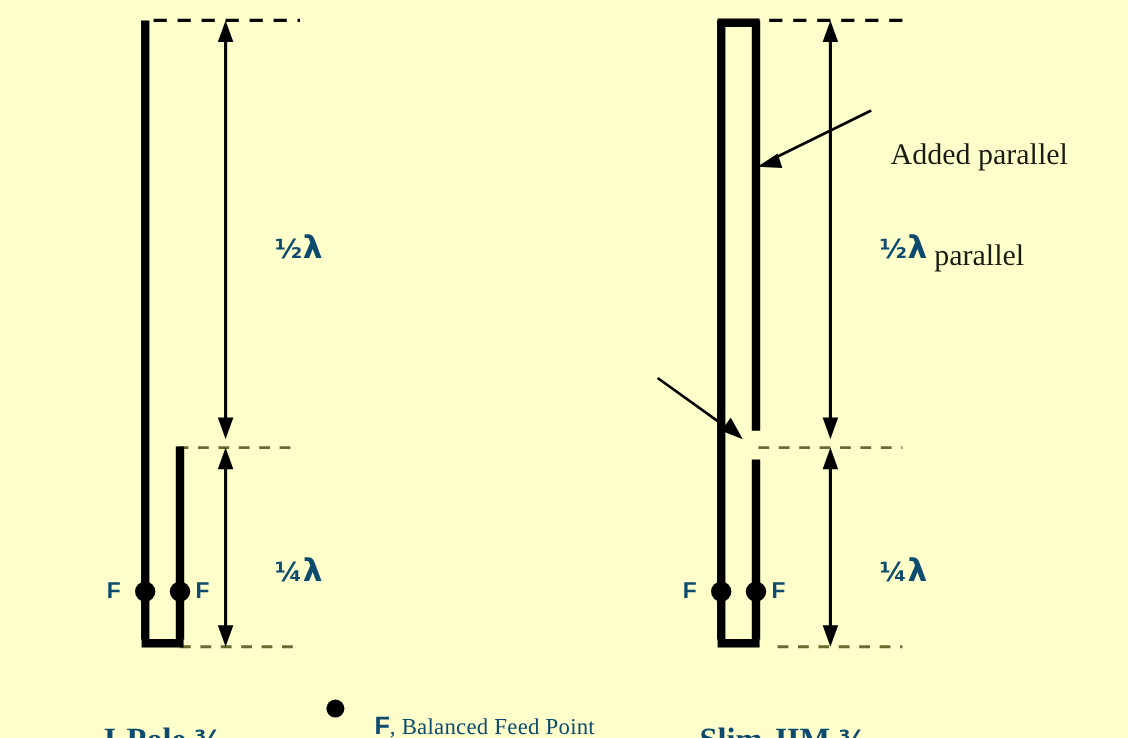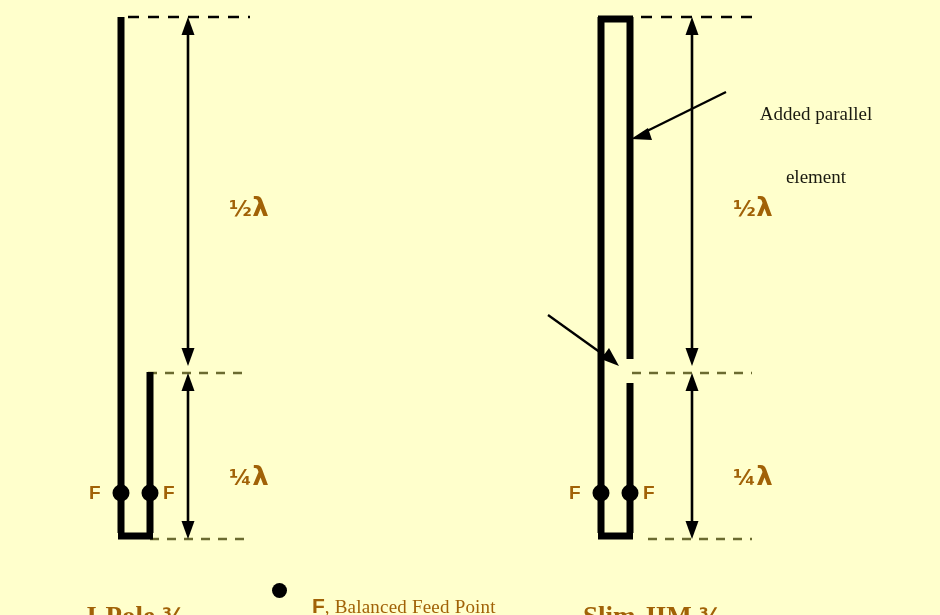--- a/index.html
+++ b/index.html
@@ -23,21 +23,21 @@
   #diagram-svg {
     position: absolute;
     left: 0;
     top: 0;
     width: 940px;
     height: 615px;
     display: block;
   }
   .txt {
     position: absolute;
-    color: #a16207;
+    color: #0c4a6e;
     white-space: pre;
     line-height: 1.12;
   }
   .dim-label {
     font-family: "Liberation Serif", serif;
     font-size: 25px;
     font-weight: bold;
     letter-spacing: 0.5px;
   }
   .lam {
@@ -50,21 +50,21 @@
     font-weight: bold;
     font-size: 22px;
   }
   .feed-letter {
     font-family: "Liberation Sans", sans-serif;
     font-size: 19px;
     font-weight: bold;
   }
   .callout {
     font-family: "Liberation Serif", serif;
-    font-size: 19px;
+    font-size: 25px;
     color: #1a1a10;
   }
   .callout.two-line {
     text-align: center;
   }
   .caption-main {
     font-family: "Liberation Serif", serif;
     font-size: 27px;
     font-weight: bold;
   }
@@ -191,21 +191,21 @@
 
   <div class="txt dim-label" style="left:706px; top:434px;">
     <span class="frac">¼</span><span class="lam">λ</span>
   </div>
 
   <div class="txt feed-letter" style="left:569px; top:482px;">F</div>
   <div class="txt feed-letter" style="left:643px; top:482px;">F</div>
 
   <div class="txt callout two-line" style="left:726px; top:60px; width:180px;">
     <div>Added parallel</div>
-    <div>element</div>
+    <div>parallel</div>
   </div>
 
 
   <div class="txt caption-main" style="left:56px; top:571px;">
     <span>J-Pole,</span><span class="capfrac">¾</span>
     
   </div>
 
   <div class="legend-dot" style="left:272px; top:583px;"></div>
   <div class="txt" style="left:296px; top:576px;">

